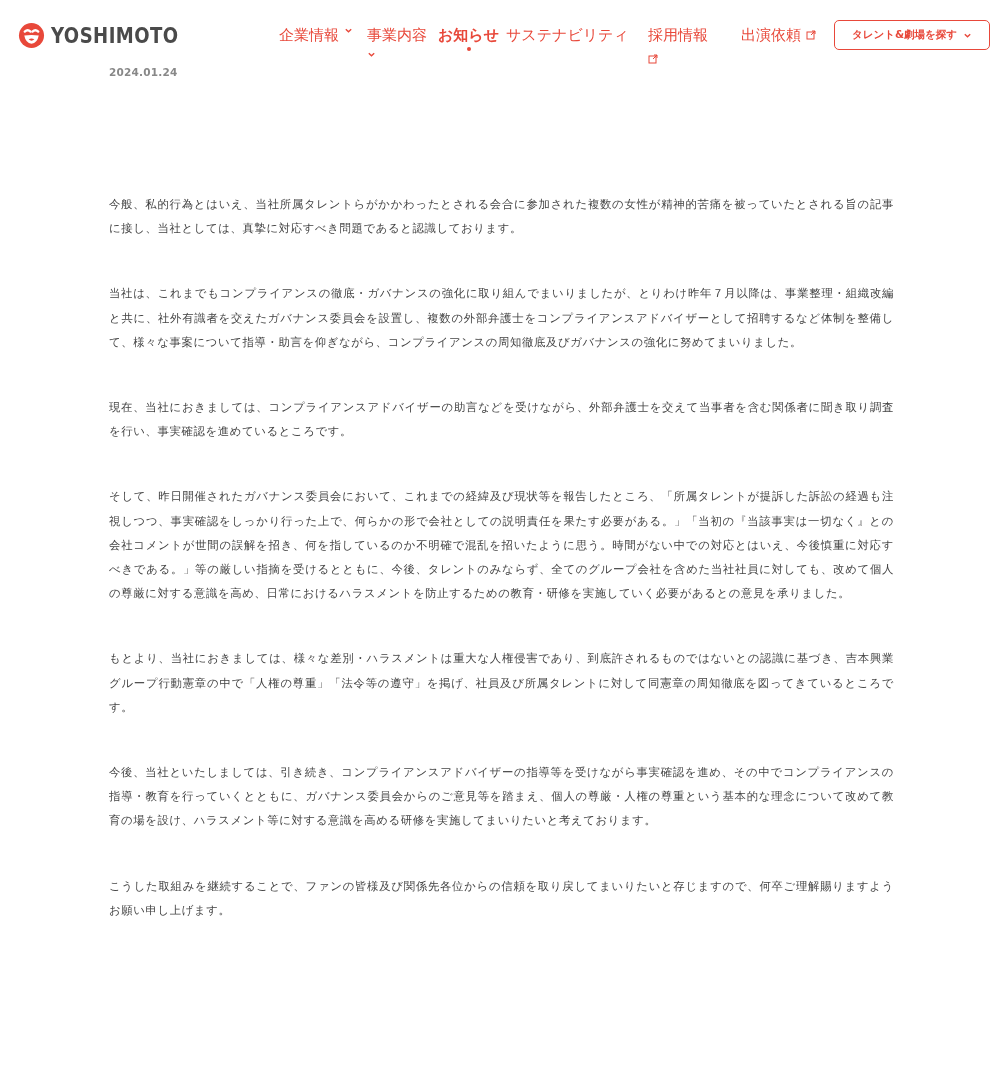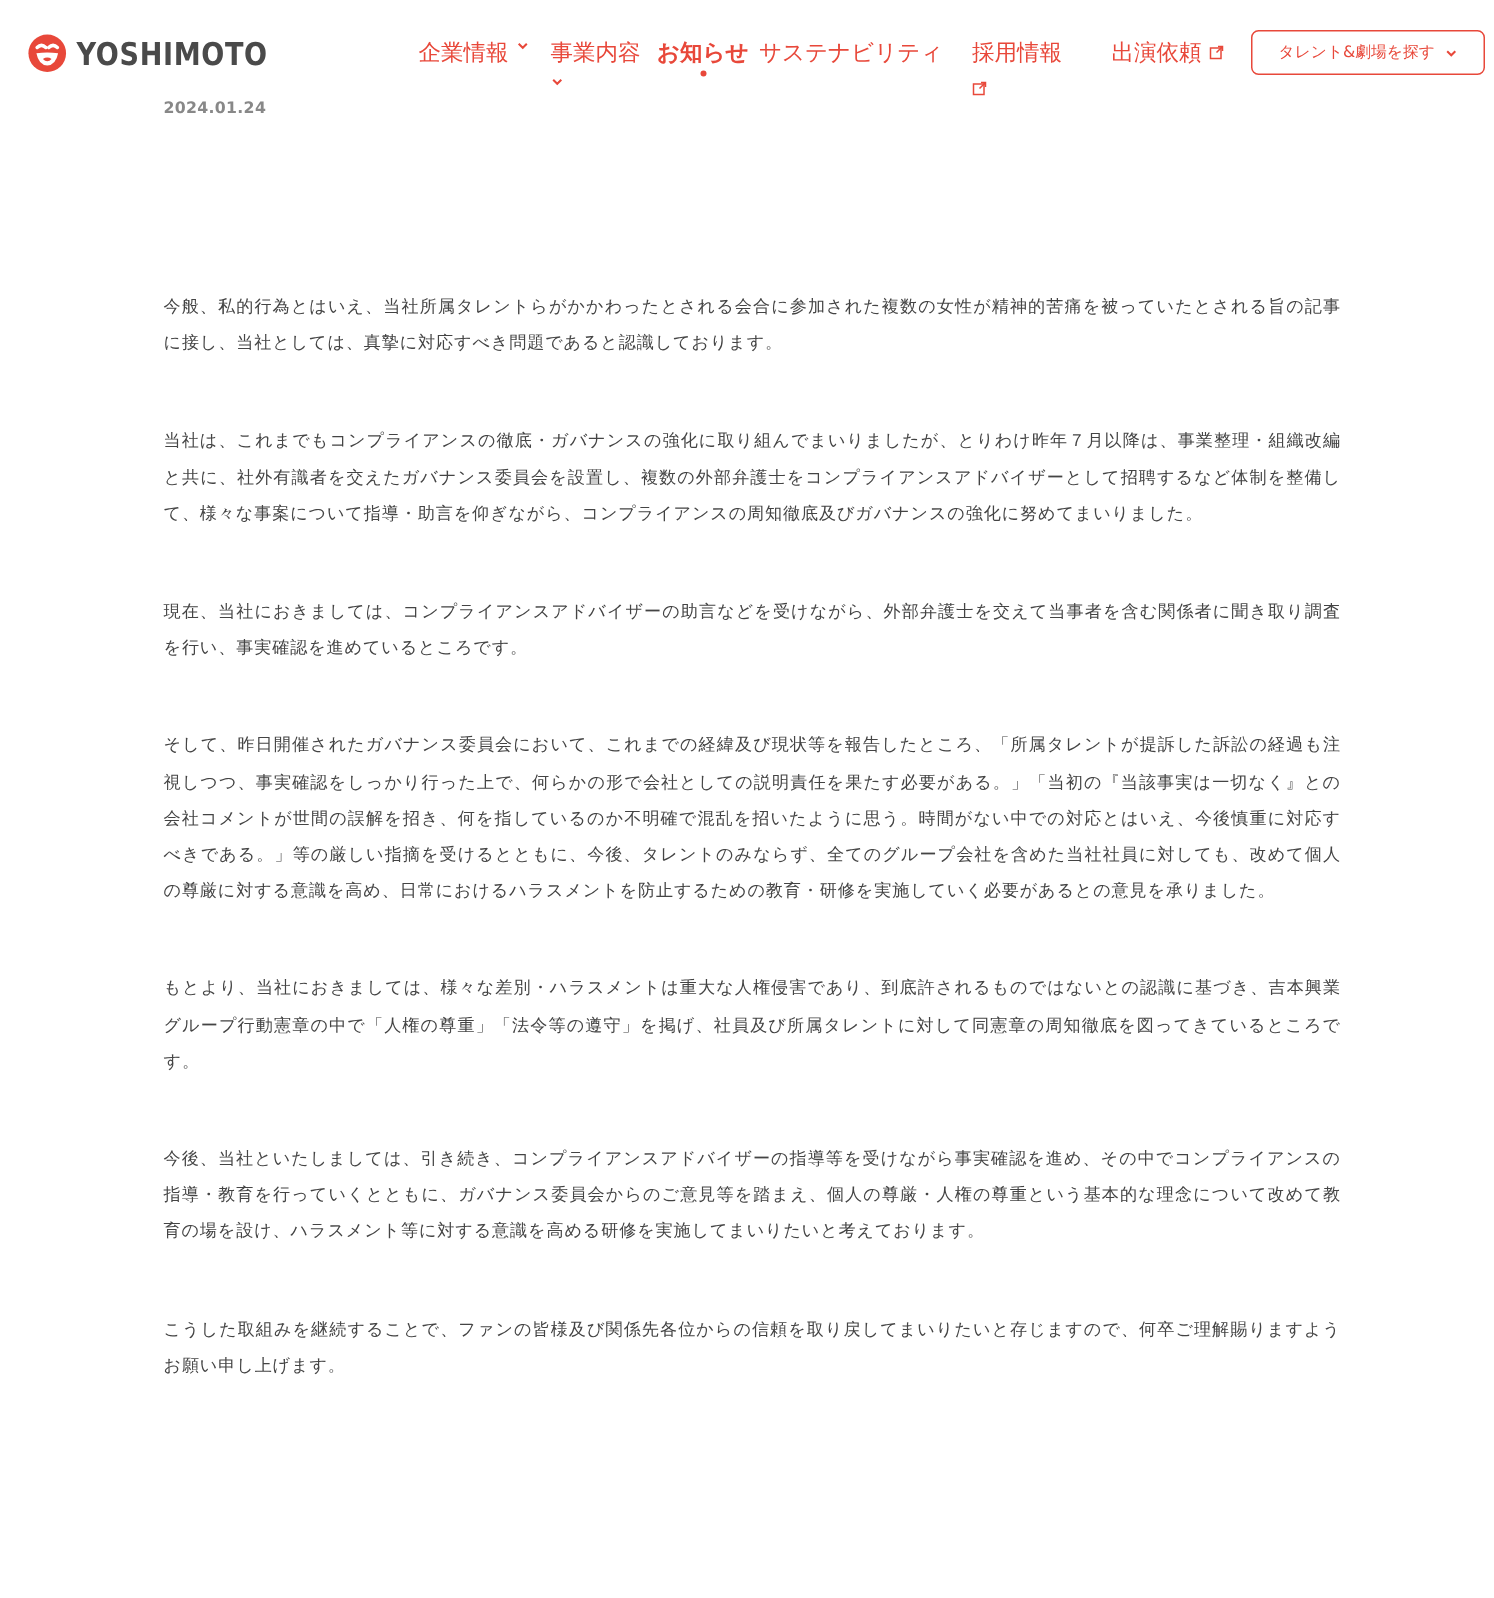--- a/index.html
+++ b/index.html
@@ -10,21 +10,21 @@
     .logo { position: absolute; left: 18px; top: 22px; display: flex; align-items: center; gap: 6px; }
     .logo-mark { width: 27px; height: 27px; }
     .logo-text { font-family: "DejaVu Sans", sans-serif; font-size: 21px; font-weight: bold; color: #4a4a4a; letter-spacing: 0.5px; transform: scaleX(0.86); transform-origin: left center; }
 
     .nav { position: absolute; top: 26px; left: 0; width: 996px; height: 30px; }
     .nav-item { position: absolute; top: 0; display: flex; align-items: flex-start; gap: 5px; font-size: 15px; color: #e8483a; white-space: nowrap; cursor: pointer; }
     .nav-item svg { width: 9px; height: 9px; }
     .nav-item .ext svg { width: 10px; height: 10px; }
     .active-dot { position: absolute; width: 4px; height: 4px; border-radius: 50%; background: #e8483a; left: 50%; top: 21px; margin-left: -2px; }
 
-    .search-btn { position: absolute; top: 20px; left: 834px; width: 156px; height: 30px; border: 1.5px solid #e8483a; border-radius: 5px; display: flex; align-items: center; justify-content: center; gap: 6px; font-size: 10.5px; color: #e8483a; background: #fff; cursor: pointer; }
+    .search-btn { position: absolute; top: 20px; left: 834px; width: 156px; height: 30px; border: 1.5px solid #e8483a; border-radius: 5px; display: flex; align-items: center; justify-content: center; gap: 6px; font-size: 10.5px; color: #e8483a; background: #fff; cursor: pointer; font-weight: bold; }
     .search-btn svg { width: 9px; height: 9px; }
 
     .article { position: absolute; left: 109px; top: 66px; width: 785px; }
     .date { font-size: 10.5px; color: #888888; font-weight: bold; letter-spacing: 0.2px; }
     .title { margin-top: 12px; font-size: 21px; font-weight: bold; color: #222222; letter-spacing: 0.5px; line-height: 28px; }
 
     .body-text { position: absolute; left: 109px; top: 192px; width: 785px; }
     .para { font-size: 11.4px; line-height: 24.2px; color: #444444; letter-spacing: 0.6px; margin-bottom: 41px; text-align: justify; }
   </style>
 </head>

